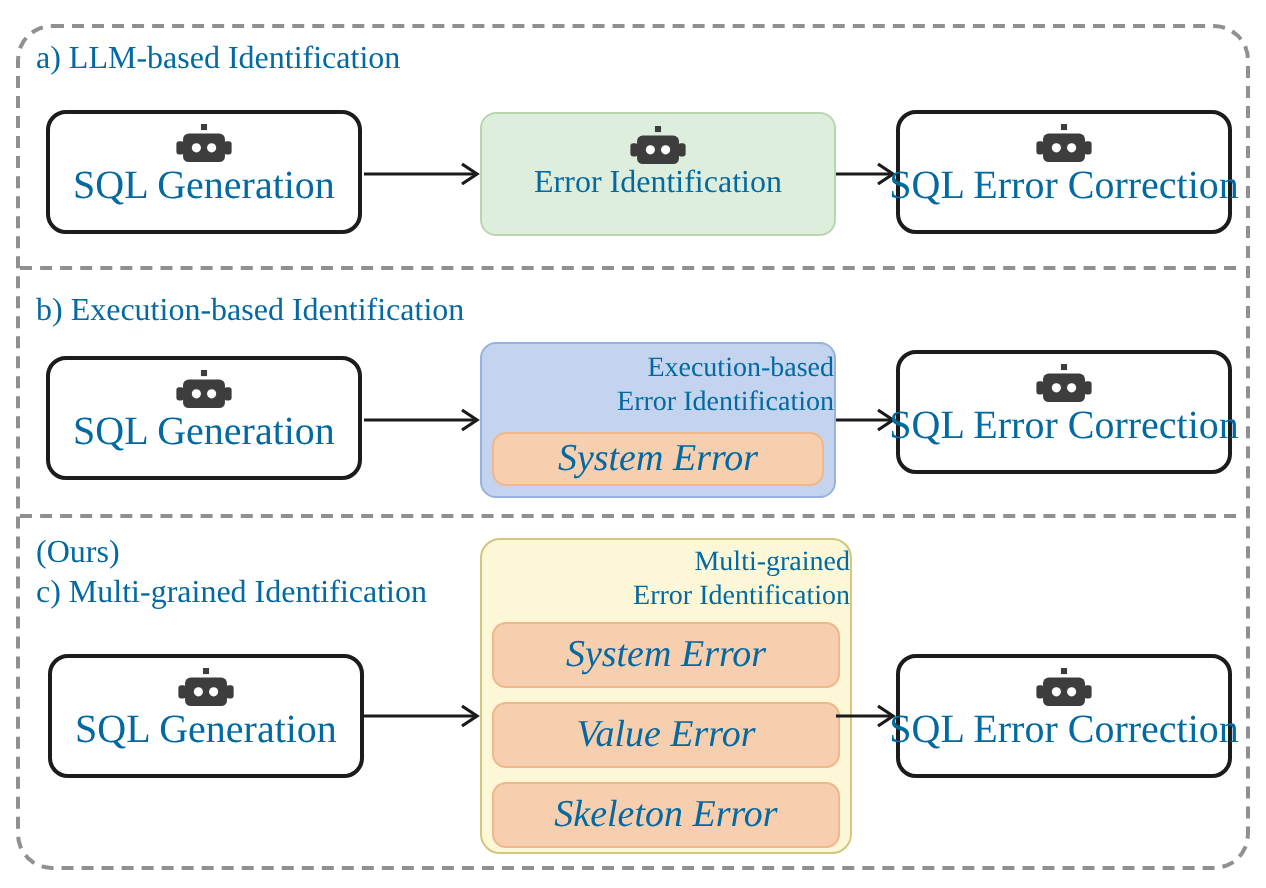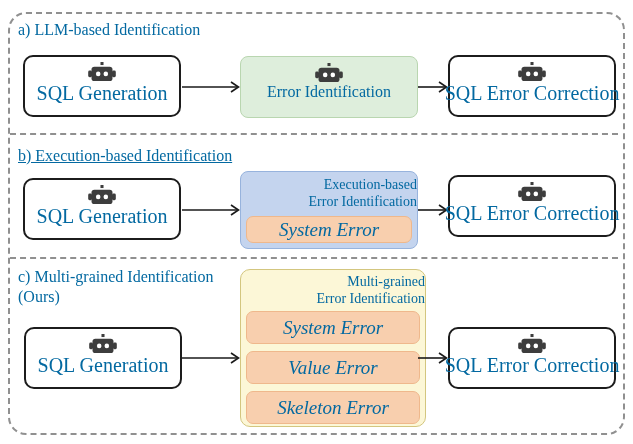--- a/index.html
+++ b/index.html
@@ -124,21 +124,21 @@
       <rect x="13.4" y="0" width="3.2" height="3.2" fill="#3d3d3d"></rect>
       <rect x="0.5" y="9" width="4" height="7" rx="1.5" fill="#3d3d3d"></rect>
       <rect x="25.5" y="9" width="4" height="7" rx="1.5" fill="#3d3d3d"></rect>
       <rect x="4" y="5" width="22" height="15" rx="3" fill="#3d3d3d"></rect>
       <circle cx="11" cy="12.5" r="2.4" fill="#ffffff"></circle>
       <circle cx="19" cy="12.5" r="2.4" fill="#ffffff"></circle>
     </svg>
     <span class="node-label">SQL Error Correction</span>
   </div>
 
-  <div class="heading" style="left:18px;top:146px;text-decoration:underline;">b) Execution-based Identification</div>
+  <div class="heading" style="left:18px;top:146px;">b) Execution-based Identification</div>
 
   <div class="node" style="left:23px;top:178px;width:158px;height:62px;">
     <svg class="robot" width="30" height="20" viewBox="0 0 30 21">
       <rect x="13.4" y="0" width="3.2" height="3.2" fill="#3d3d3d"></rect>
       <rect x="0.5" y="9" width="4" height="7" rx="1.5" fill="#3d3d3d"></rect>
       <rect x="25.5" y="9" width="4" height="7" rx="1.5" fill="#3d3d3d"></rect>
       <rect x="4" y="5" width="22" height="15" rx="3" fill="#3d3d3d"></rect>
       <circle cx="11" cy="12.5" r="2.4" fill="#ffffff"></circle>
       <circle cx="19" cy="12.5" r="2.4" fill="#ffffff"></circle>
     </svg>
@@ -169,22 +169,22 @@
       <rect x="0.5" y="9" width="4" height="7" rx="1.5" fill="#3d3d3d"></rect>
       <rect x="25.5" y="9" width="4" height="7" rx="1.5" fill="#3d3d3d"></rect>
       <rect x="4" y="5" width="22" height="15" rx="3" fill="#3d3d3d"></rect>
       <circle cx="11" cy="12.5" r="2.4" fill="#ffffff"></circle>
       <circle cx="19" cy="12.5" r="2.4" fill="#ffffff"></circle>
     </svg>
     <span class="node-label">SQL Error Correction</span>
   </div>
 
   <div class="heading" style="left:18px;top:267px;">
+    <div>(Ours)</div>
     <div>c) Multi-grained Identification</div>
-    <div>(Ours)</div>
   </div>
 
   <div class="node" style="left:24px;top:327px;width:158px;height:62px;">
     <svg class="robot" width="30" height="20" viewBox="0 0 30 21">
       <rect x="13.4" y="0" width="3.2" height="3.2" fill="#3d3d3d"></rect>
       <rect x="0.5" y="9" width="4" height="7" rx="1.5" fill="#3d3d3d"></rect>
       <rect x="25.5" y="9" width="4" height="7" rx="1.5" fill="#3d3d3d"></rect>
       <rect x="4" y="5" width="22" height="15" rx="3" fill="#3d3d3d"></rect>
       <circle cx="11" cy="12.5" r="2.4" fill="#ffffff"></circle>
       <circle cx="19" cy="12.5" r="2.4" fill="#ffffff"></circle>

